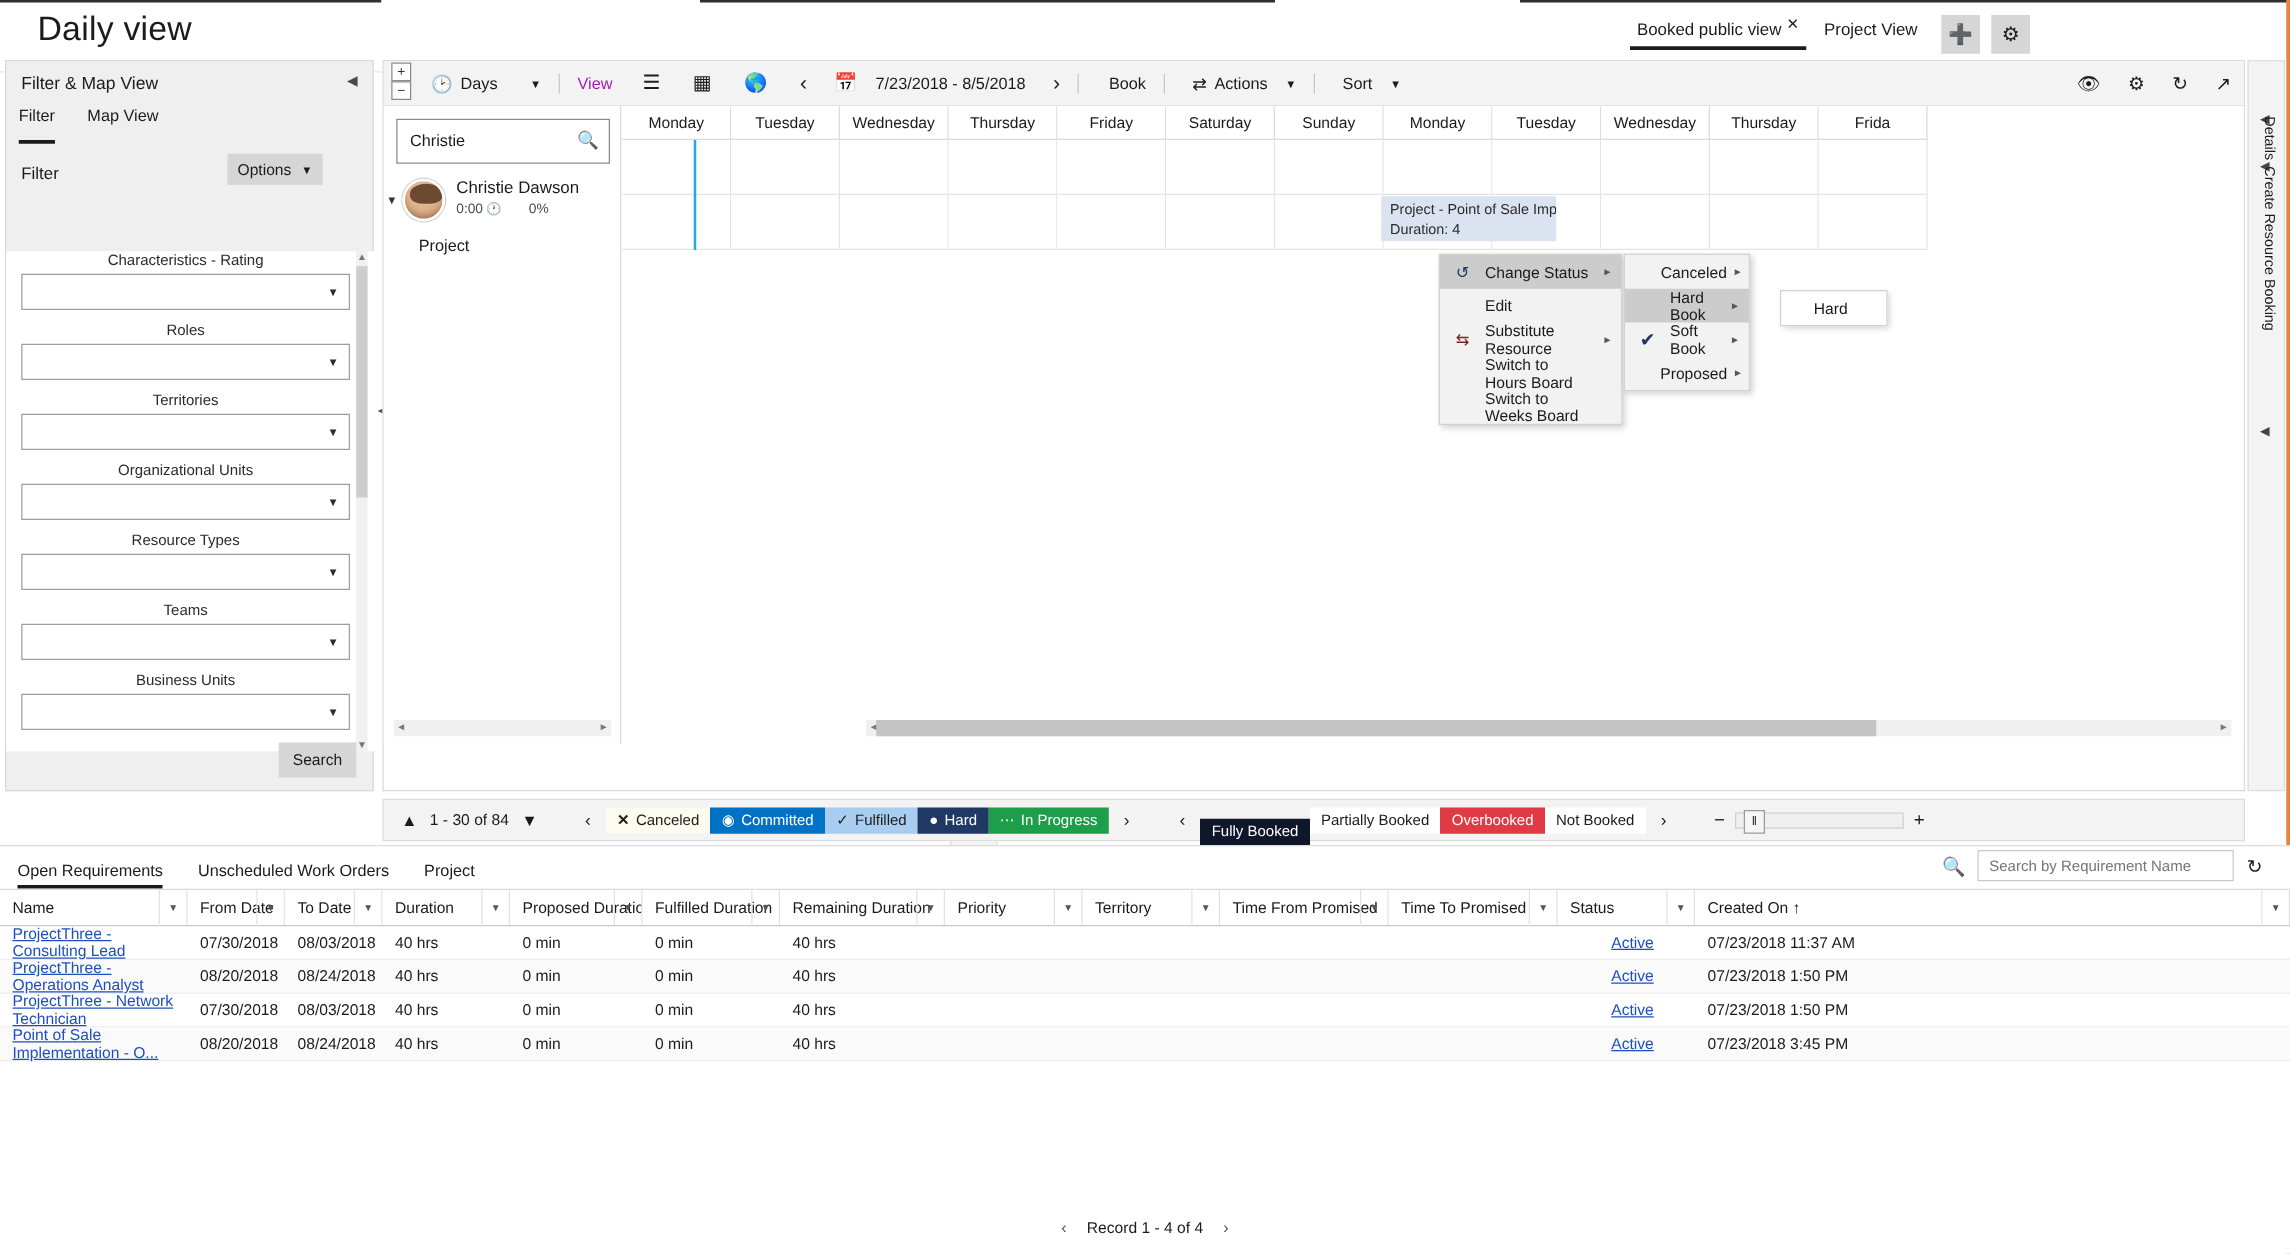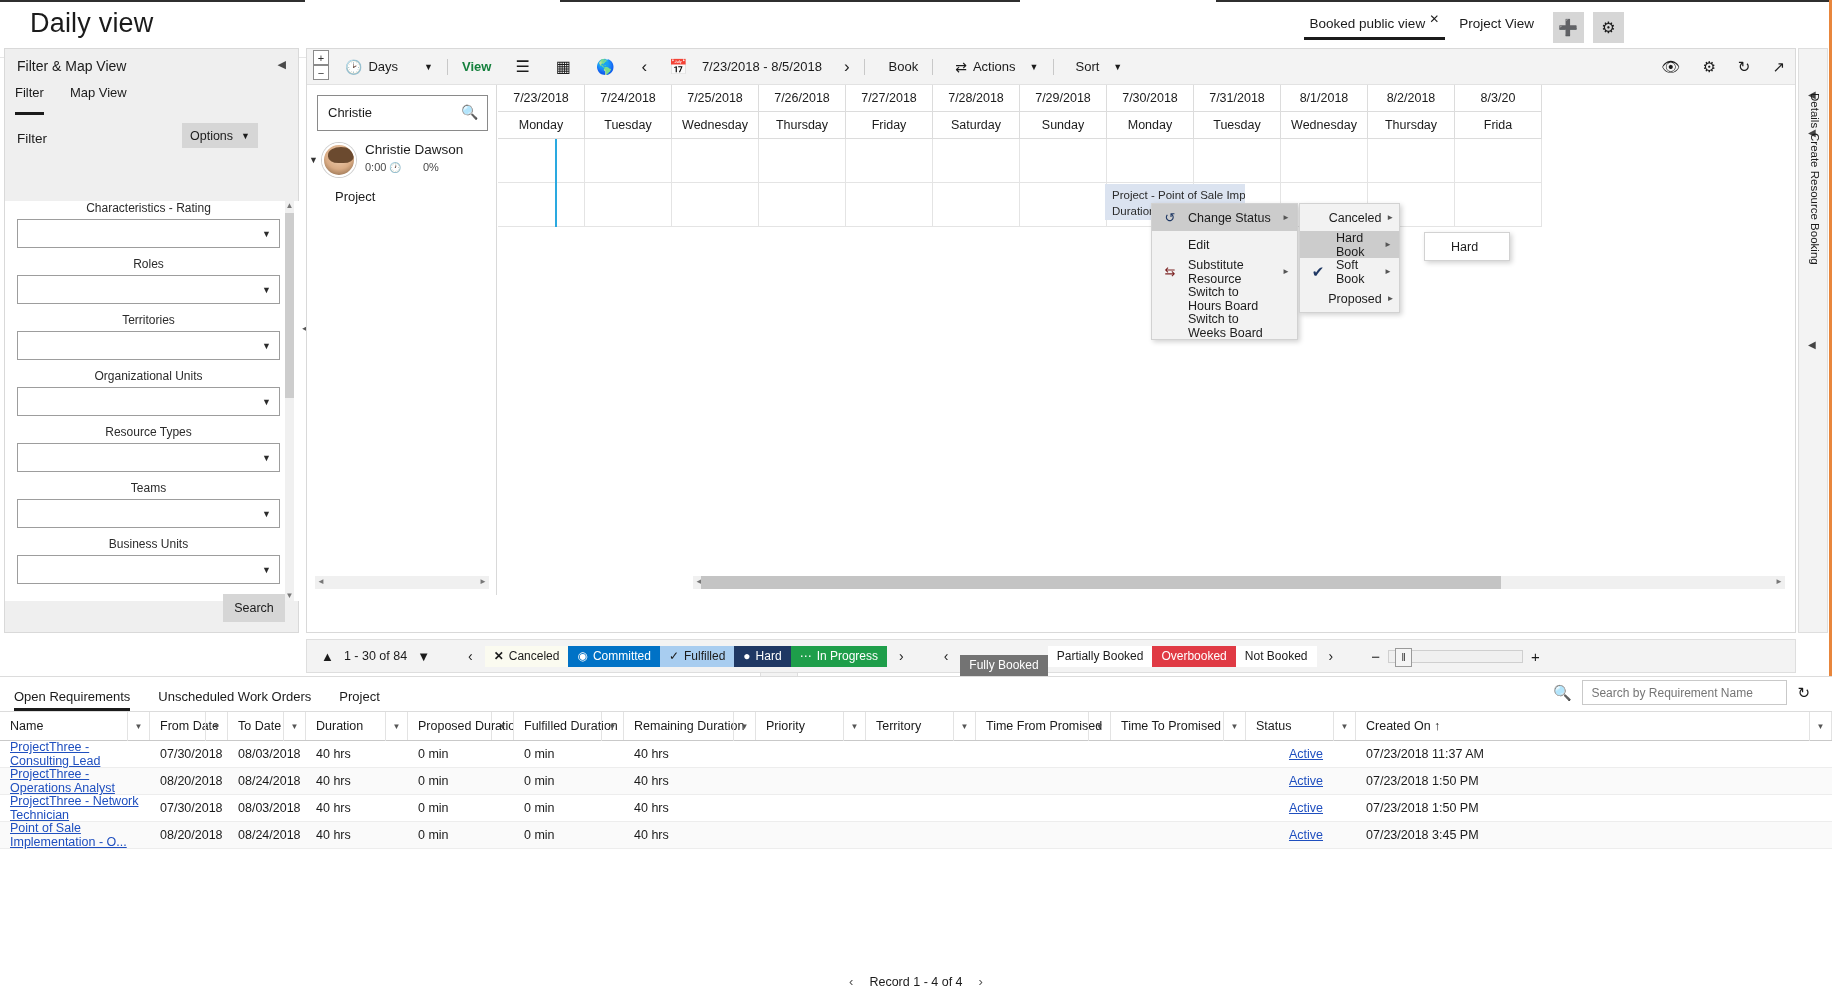--- a/index.html
+++ b/index.html
@@ -85,21 +85,21 @@
     background:#fff; border:1px solid #d9d9d9;
   }
   .sched-toolbar{
     position:relative; height:36px; background:#f3f3f3; border-bottom:1px solid #e2e2e2;
     display:flex; align-items:center;
   }
   .zoombox{position:absolute;left:6px;top:1px;width:18px;}
   .zb{width:16px;height:15px;border:1px solid #8a8a8a;display:flex;align-items:center;justify-content:center;font-size:11px;color:#333;background:#fff;}
   .tb-sep{width:1px;height:16px;background:#c8c8c8;margin:0 10px;}
   .tb-item{display:flex;align-items:center;gap:6px;font-size:13px;color:#1b1b1b;cursor:pointer;padding:0 4px;}
-  .tb-muted{color:#15803d;font-weight:bold;}
+  .tb-muted{color:#a21caf;}
   .tb-icon{font-size:14px;line-height:1;}
   .tb-caret{font-size:9px;}
   .tb-right{position:absolute;right:10px;top:0;height:36px;display:flex;align-items:center;gap:22px;}
   .tb-right span{font-size:15px;cursor:pointer;}
 
   .sched-body{position:relative;height:528px;}
   .res-col{position:absolute;left:0;top:0;width:190px;height:510px;background:#fff;border-right:1px solid #d9d9d9;}
   .res-search{position:relative;margin:10px 8px 0 10px;height:36px;border:1px solid #8a8a8a;}
   .res-search input{
     position:absolute;left:8px;top:8px;width:120px;border:none;outline:none;font-size:13px;
@@ -405,34 +405,20 @@
           <div class="res-sub">Project</div>
         </div>
         <div class="hscroll-res">
           <span class="ar" style="left:2px;">◄</span>
           <span class="ar" style="right:2px;">►</span>
         </div>
       </div>
 
       <div class="grid-area">
         <div class="gh-row">
-          <div class="gh-cell">7/23/2018</div>
-          <div class="gh-cell">7/24/2018</div>
-          <div class="gh-cell">7/25/2018</div>
-          <div class="gh-cell">7/26/2018</div>
-          <div class="gh-cell">7/27/2018</div>
-          <div class="gh-cell">7/28/2018</div>
-          <div class="gh-cell">7/29/2018</div>
-          <div class="gh-cell">7/30/2018</div>
-          <div class="gh-cell">7/31/2018</div>
-          <div class="gh-cell">8/1/2018</div>
-          <div class="gh-cell">8/2/2018</div>
-          <div class="gh-cell">8/3/20</div>
-        </div>
-        <div class="gh-row">
           <div class="gh-cell">Monday</div>
           <div class="gh-cell">Tuesday</div>
           <div class="gh-cell">Wednesday</div>
           <div class="gh-cell">Thursday</div>
           <div class="gh-cell">Friday</div>
           <div class="gh-cell">Saturday</div>
           <div class="gh-cell">Sunday</div>
           <div class="gh-cell">Monday</div>
           <div class="gh-cell">Tuesday</div>
           <div class="gh-cell">Wednesday</div>
@@ -512,21 +498,21 @@
       </div>
       <div class="lg-chip" style="background:#1e9e4a;color:#fff;">
         <span>⋯</span>
         <span>In Progress</span>
       </div>
       <span class="lg-arrow">›</span>
     </div>
 
     <div class="lg-group" style="margin-left:16px;">
       <span class="lg-arrow">‹</span>
-      <div class="lg-chip" style="background:#737373;color:#fff;margin-top:18px;">
+      <div class="lg-chip" style="background:#0f172a;color:#fff;margin-top:18px;">
         <span>Fully Booked</span>
       </div>
       <div class="lg-chip" style="background:#fff;color:#1b1b1b;">
         <span>Partially Booked</span>
       </div>
       <div class="lg-chip" style="background:#e03a44;color:#fff;">
         <span>Overbooked</span>
       </div>
       <div class="lg-chip" style="background:#fff;color:#1b1b1b;">
         <span>Not Booked</span>

